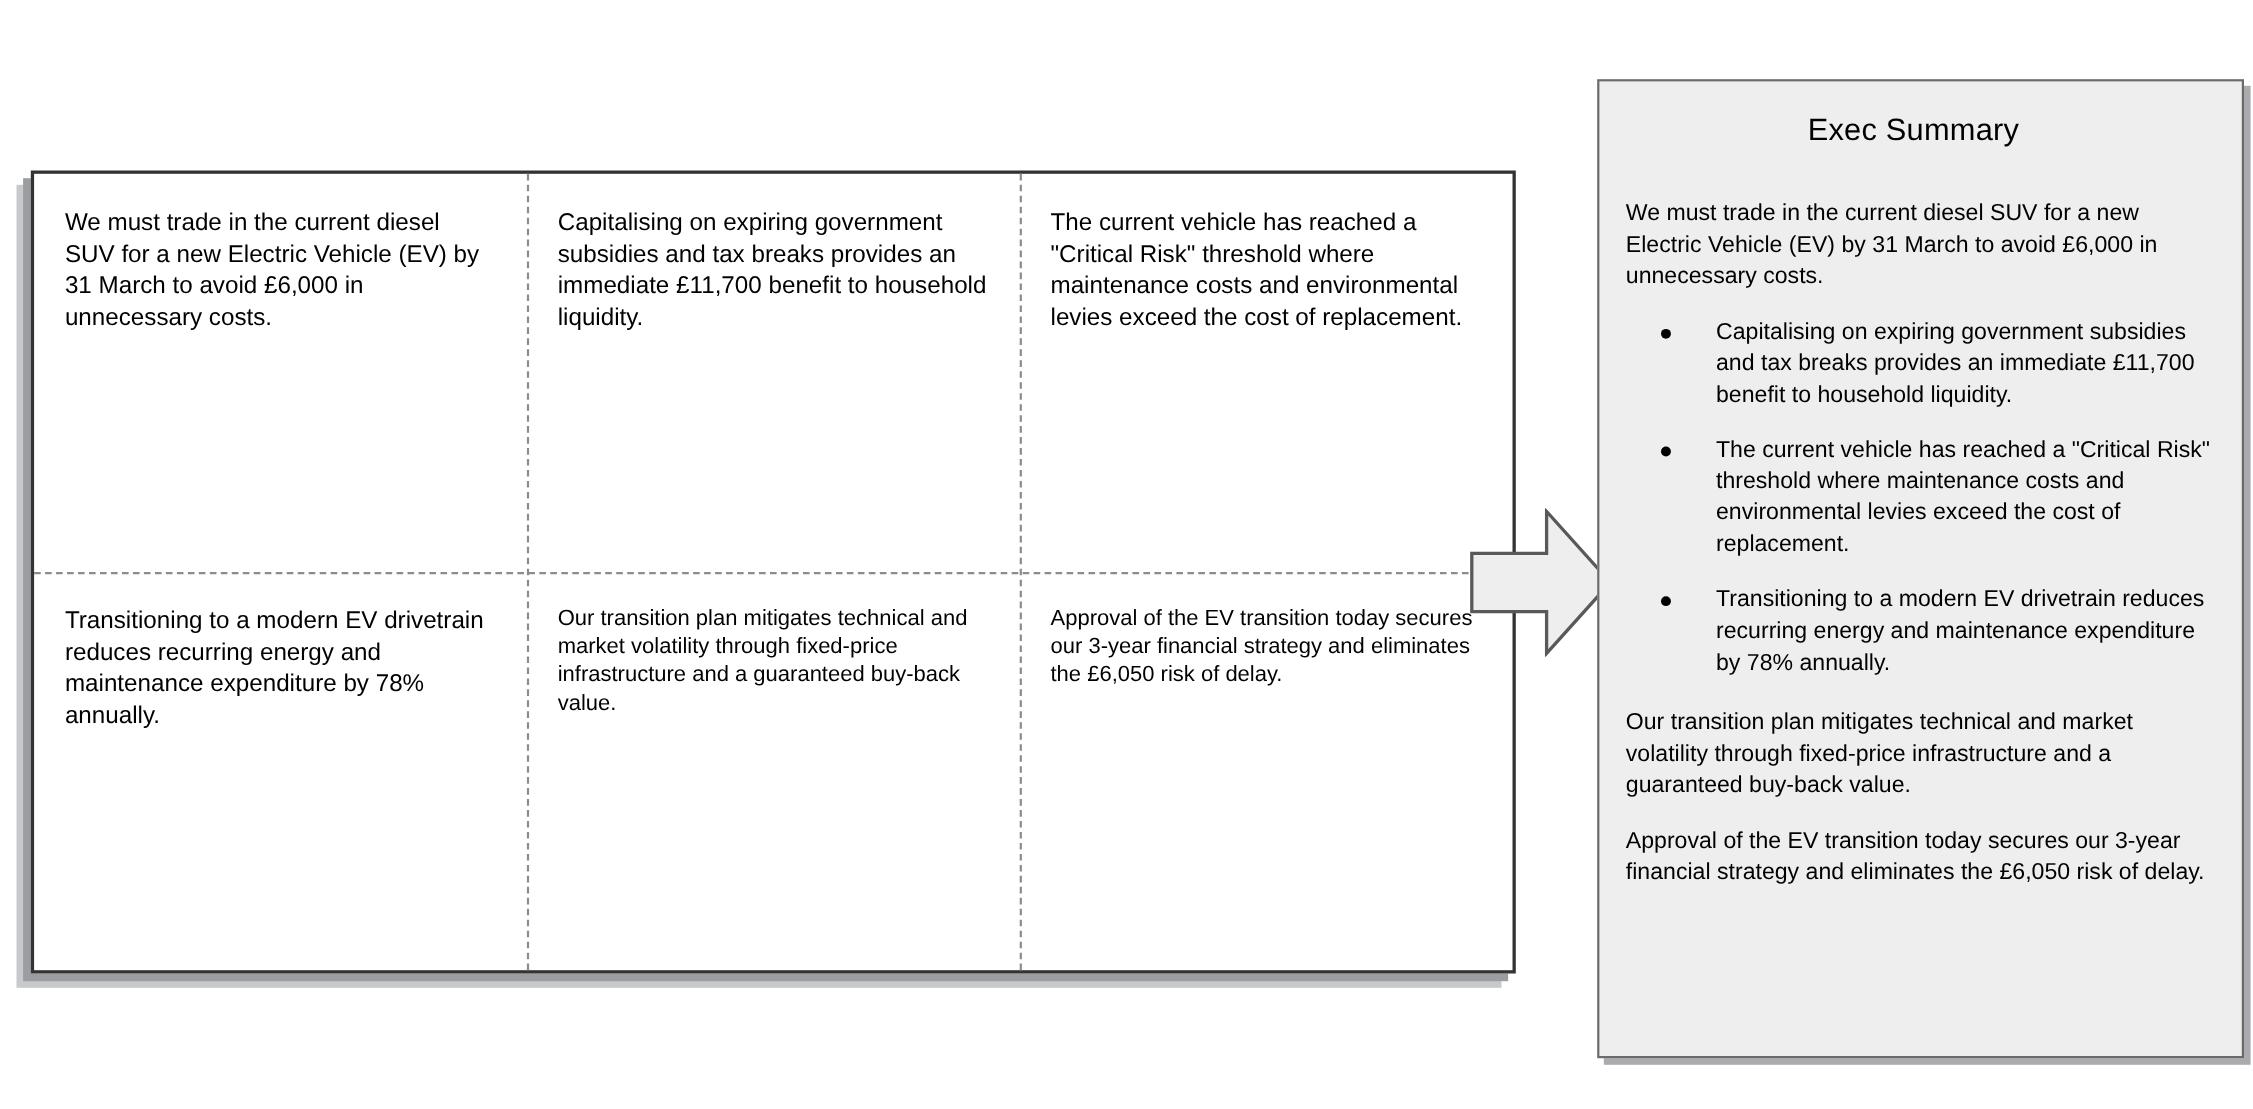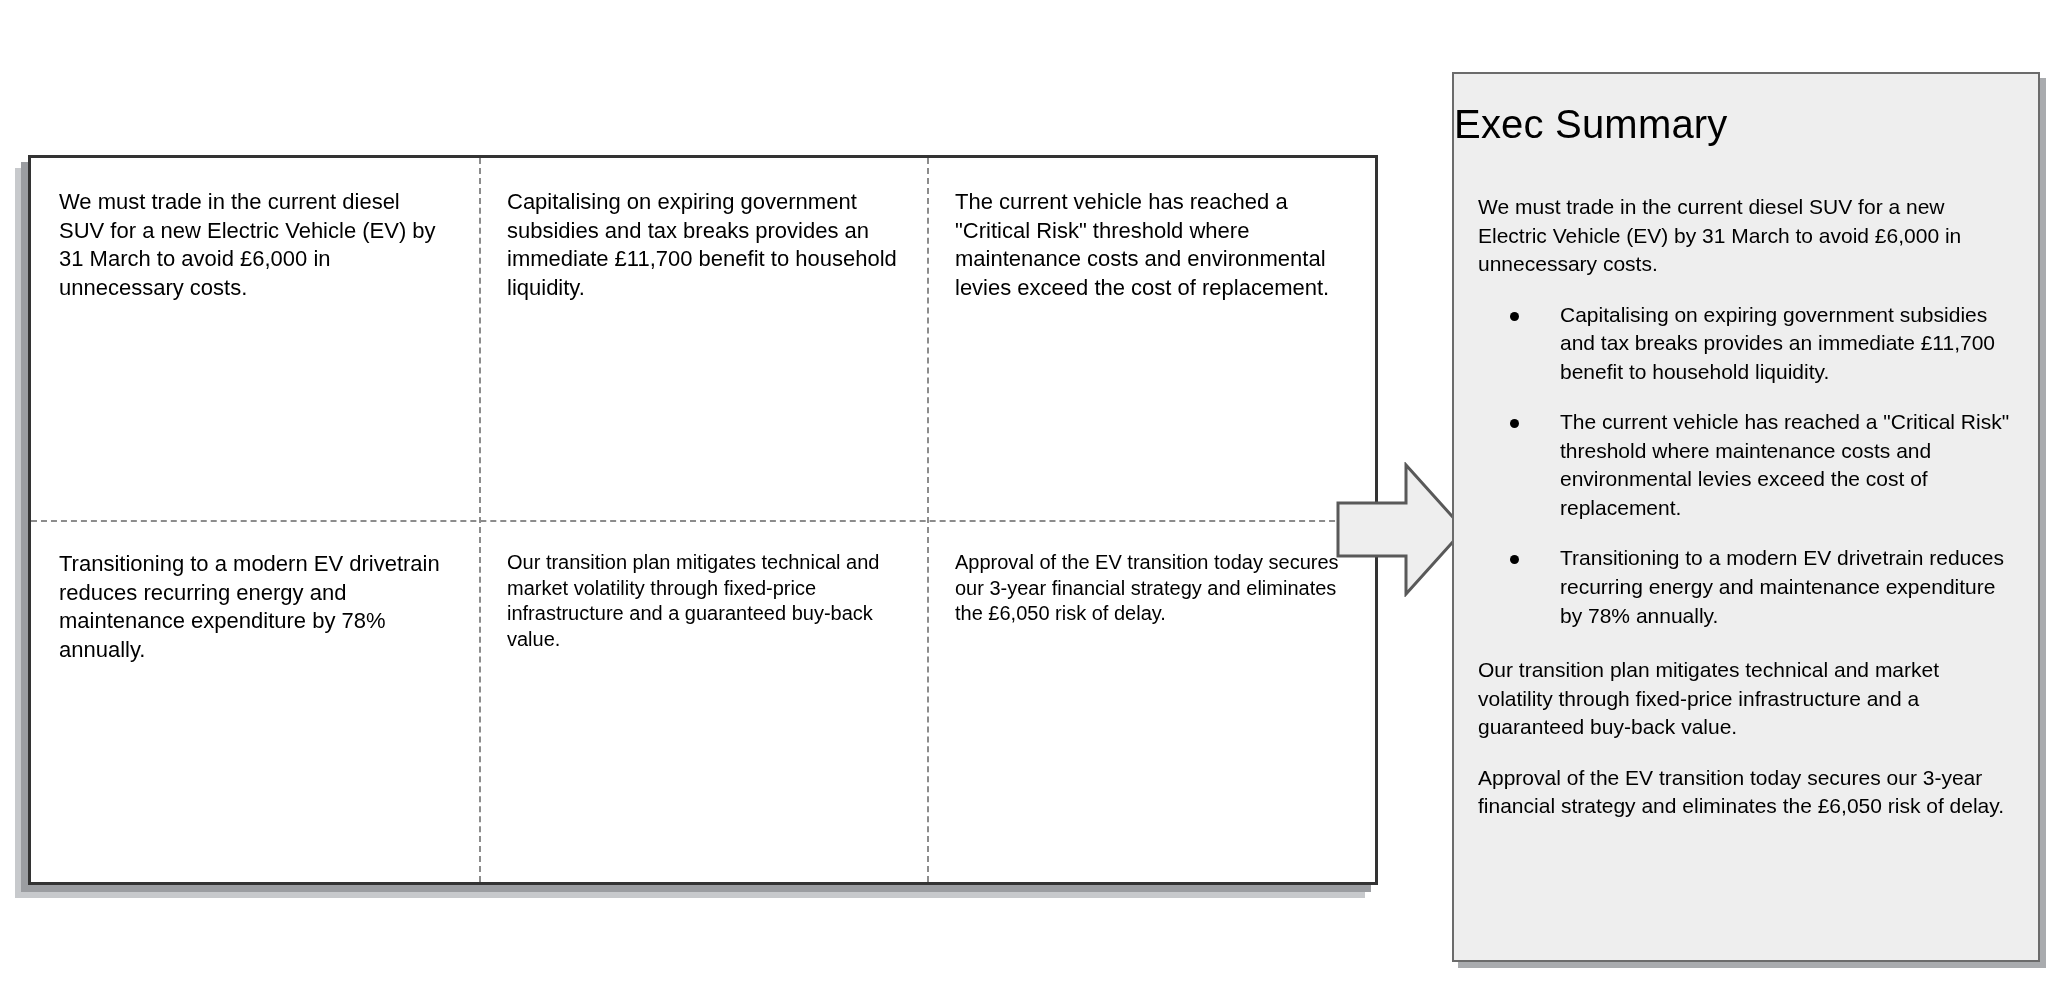--- a/index.html
+++ b/index.html
@@ -138,21 +138,22 @@
     height: 890px;
     background: #eeeeee;
     border: 2px solid #6b6b6b;
     box-sizing: border-box;
     padding: 0;
     overflow: hidden;
   }
   .summary-title {
     margin: 0;
     padding: 28px 13px 0 0;
-    font-size: 40px;
+    text-align: center;
+    font-size: 28px;
     font-weight: normal;
     letter-spacing: 0.2px;
     color: #000;
   }
   .summary-body {
     padding: 46px 28px 0 24px;
   }
   .summary-para {
     margin: 0 0 0 0;
     font-size: 21px;

